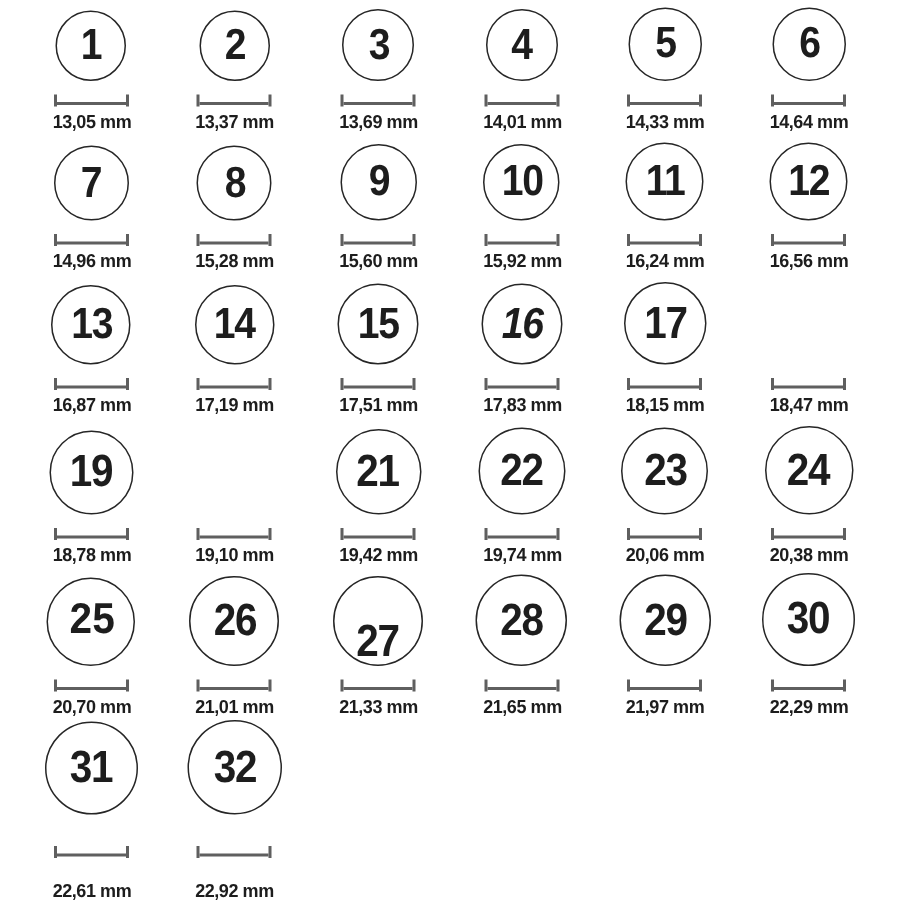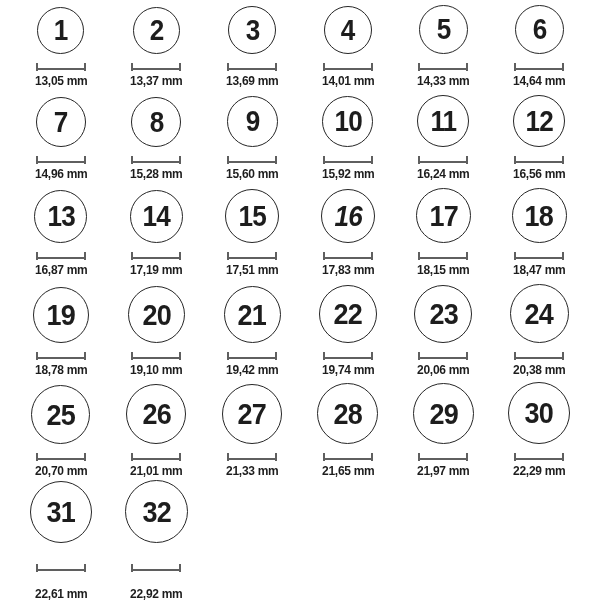--- a/index.html
+++ b/index.html
@@ -207,39 +207,33 @@
           <div class="mm-label">17,83 mm</div>
         </div>
         <div class="cell">
           <div class="circle" style="width: 55px; height: 55px; justify-content: center;">
             <span class="num" style="font-size: 30px;">17</span>
           </div>
           <div class="dim"></div>
           <div class="mm-label">18,15 mm</div>
         </div>
         <div class="cell">
-          <div class="circle" style="width: 55px; height: 55px;">
-            <span class="num" style="font-size: 30px;">18</span>
-          </div>
           <div class="dim"></div>
           <div class="mm-label">18,47 mm</div>
         </div>
       </div>
       <div class="row" style="height: 98px;">
         <div class="cell">
           <div class="circle" style="width: 56px; height: 56px;">
             <span class="num" style="font-size: 30px;">19</span>
           </div>
           <div class="dim"></div>
           <div class="mm-label">18,78 mm</div>
         </div>
         <div class="cell">
-          <div class="circle" style="width: 57px; height: 57px;">
-            <span class="num" style="font-size: 30px;">20</span>
-          </div>
           <div class="dim"></div>
           <div class="mm-label">19,10 mm</div>
         </div>
         <div class="cell">
           <div class="circle" style="width: 57px; height: 57px;">
             <span class="num" style="font-size: 30px;">21</span>
           </div>
           <div class="dim"></div>
           <div class="mm-label">19,42 mm</div>
         </div>
@@ -260,35 +254,35 @@
         <div class="cell">
           <div class="circle" style="width: 59px; height: 59px;">
             <span class="num" style="font-size: 30px;">24</span>
           </div>
           <div class="dim"></div>
           <div class="mm-label">20,38 mm</div>
         </div>
       </div>
       <div class="row" style="height: 98px;">
         <div class="cell">
-          <div class="circle" style="width: 59px; height: 59px;">
+          <div class="circle" style="width: 59px; height: 59px; font-family: Liberation Mono, monospace;">
             <span class="num" style="font-size: 30px;">25</span>
           </div>
           <div class="dim"></div>
           <div class="mm-label">20,70 mm</div>
         </div>
         <div class="cell">
           <div class="circle" style="width: 60px; height: 60px;">
             <span class="num" style="font-size: 30px;">26</span>
           </div>
           <div class="dim"></div>
           <div class="mm-label">21,01 mm</div>
         </div>
         <div class="cell">
-          <div class="circle" style="width: 60px; height: 60px;">
+          <div class="circle" style="width: 60px; height: 60px; align-items: flex-end;">
             <span class="num" style="font-size: 30px;">27</span>
           </div>
           <div class="dim"></div>
           <div class="mm-label">21,33 mm</div>
         </div>
         <div class="cell">
           <div class="circle" style="width: 61px; height: 61px;">
             <span class="num" style="font-size: 30px;">28</span>
           </div>
           <div class="dim"></div>

